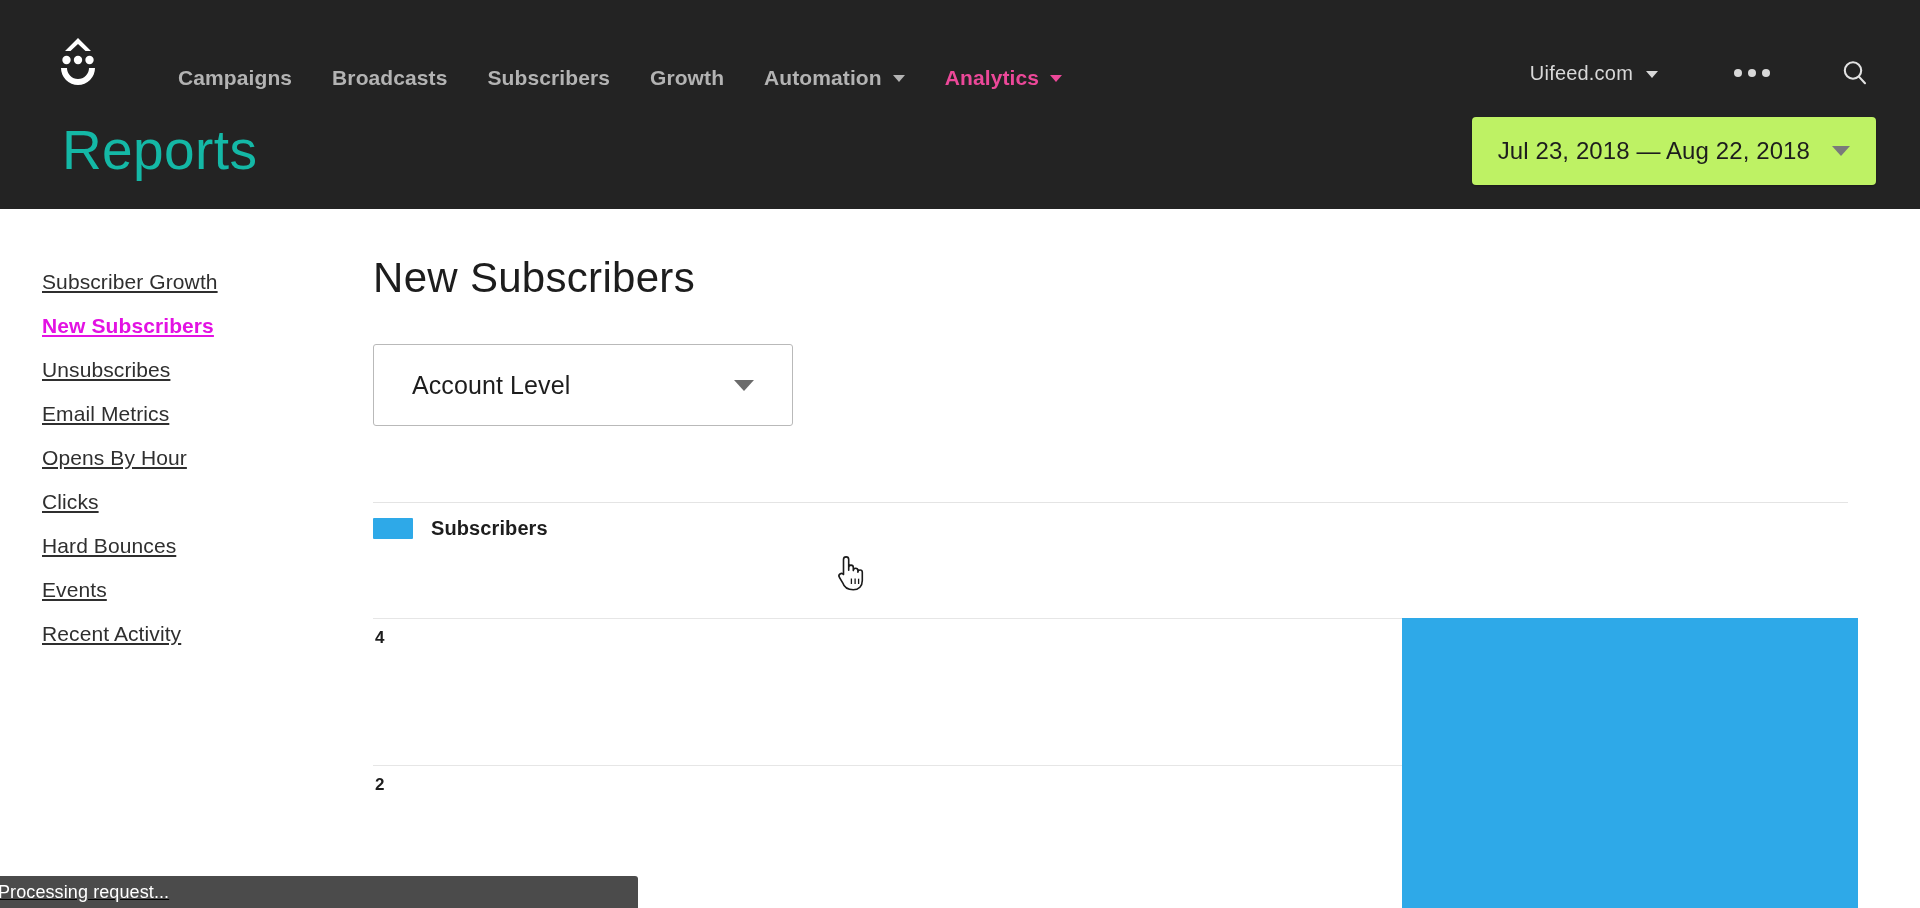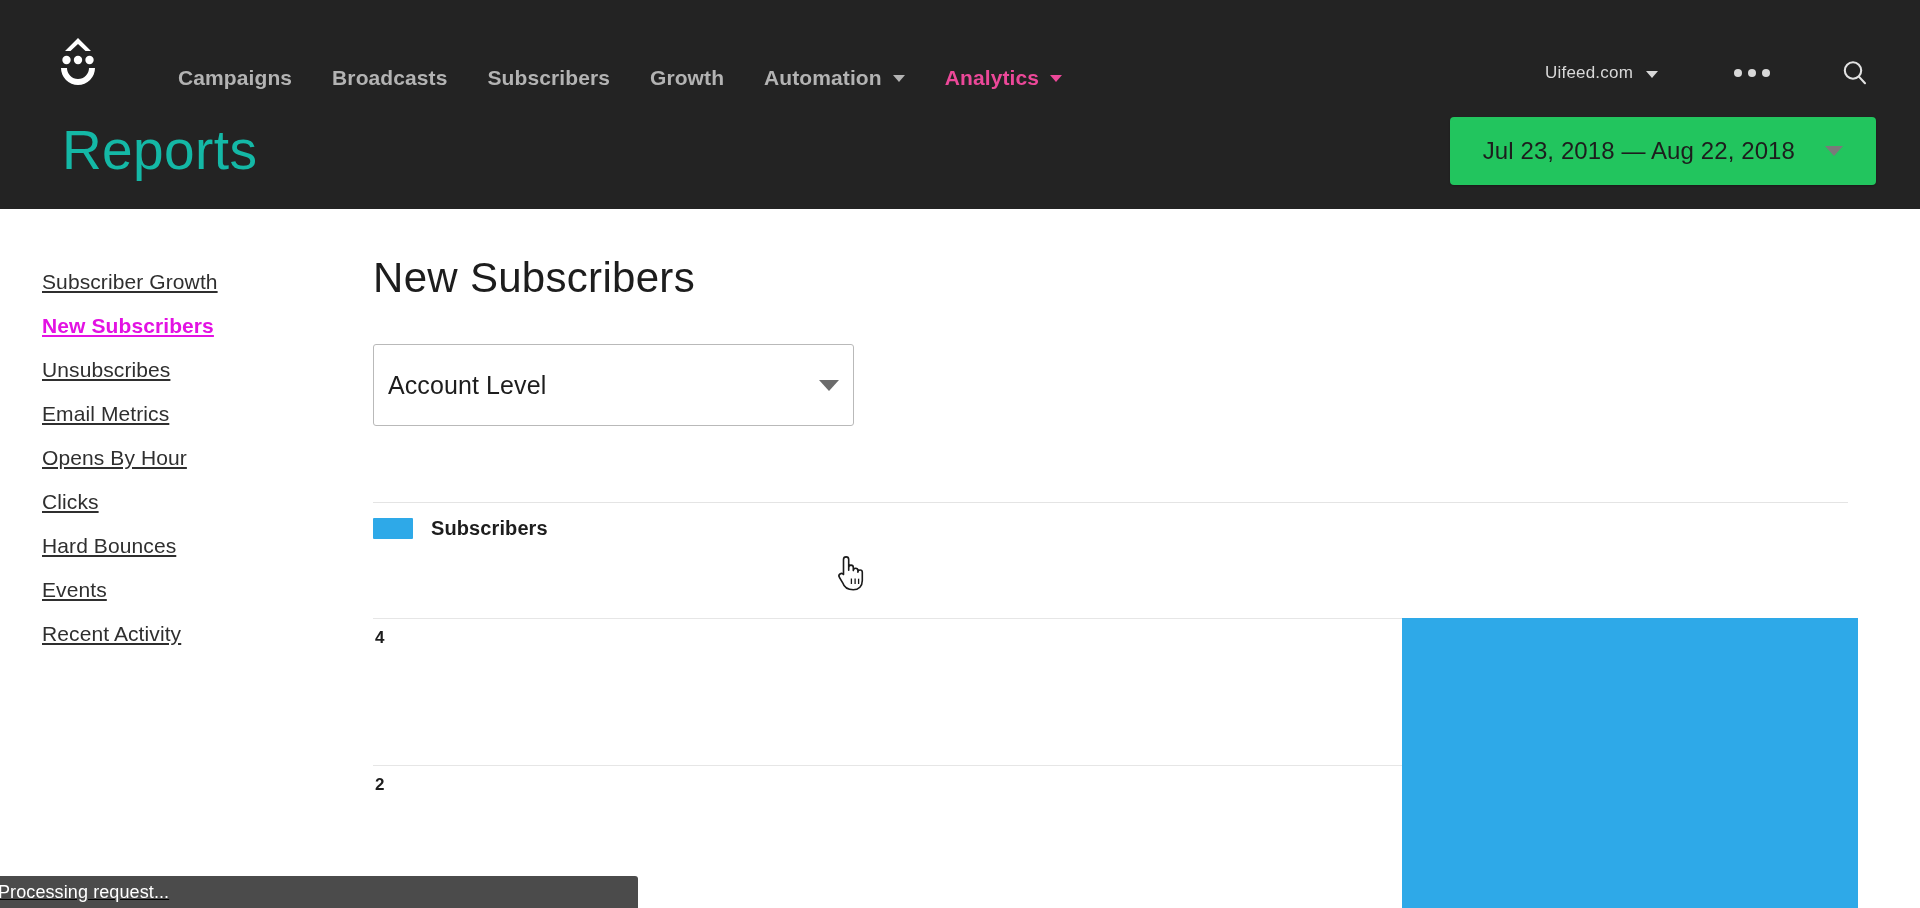--- a/index.html
+++ b/index.html
@@ -69,21 +69,21 @@
   }
 
   .nav-right {
     margin-left: auto;
     display: flex;
     align-items: center;
     gap: 0;
   }
   .account-name {
     color: #d8d8d8;
-    font-size: 17px;
+    font-size: 20px;
     letter-spacing: 0.2px;
     display: flex;
     align-items: center;
     cursor: pointer;
     padding: 0 14px;
   }
   .account-caret {
     display: inline-block;
     margin-left: 13px;
     width: 0; height: 0;
@@ -127,29 +127,29 @@
     font-size: 55px;
     font-weight: 300;
     letter-spacing: 0.4px;
     line-height: 1;
     margin: 0;
     position: relative;
     top: 2px;
   }
   .date-picker {
     margin-left: auto;
-    background: #22c55e;
+    background: #bef264;
     border-radius: 4px;
     height: 68px;
     min-width: 394px;
     display: flex;
     align-items: center;
     justify-content: center;
-    gap: 30px;
-    padding: 0 33px;
+    gap: 22px;
+    padding: 0 26px;
     cursor: pointer;
     box-shadow: 0 1px 2px rgba(0,0,0,0.25);
     position: relative;
     top: 2px;
   }
   .date-text {
     color: #1d1d1d;
     font-size: 24px;
     letter-spacing: 0.1px;
     white-space: nowrap;
@@ -198,27 +198,27 @@
   .section-title {
     font-size: 42px;
     font-weight: 300;
     color: #1d1d1d;
     letter-spacing: 0.3px;
     margin: 0 0 45px 0;
     line-height: 1;
   }
 
   .level-select {
-    width: 481px;
+    width: 420px;
     height: 82px;
     border: 1px solid #b9b9b9;
     border-radius: 3px;
     display: flex;
     align-items: center;
-    padding: 0 14px;
+    padding: 0 38px;
     cursor: pointer;
     background: #ffffff;
     position: relative;
   }
   .level-select-label {
     font-size: 25px;
     color: #1d1d1d;
     letter-spacing: 0.1px;
   }
   .level-caret {

